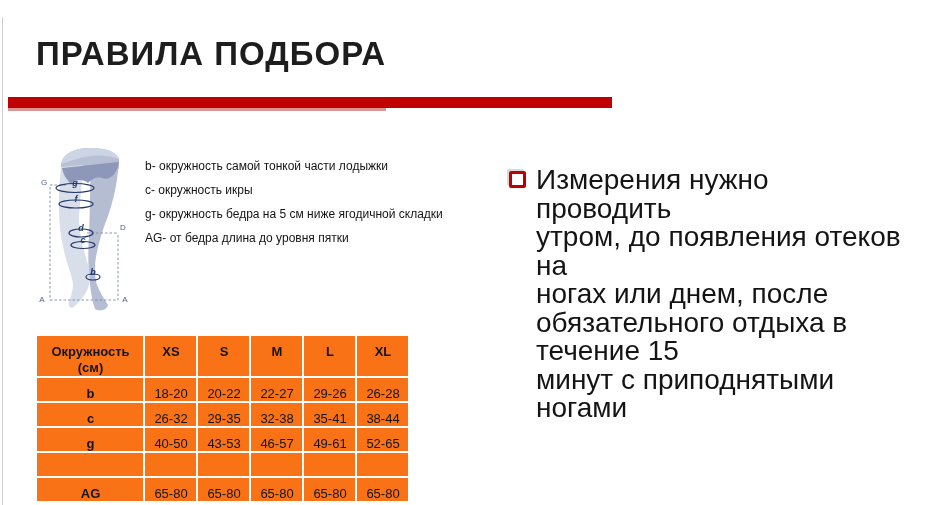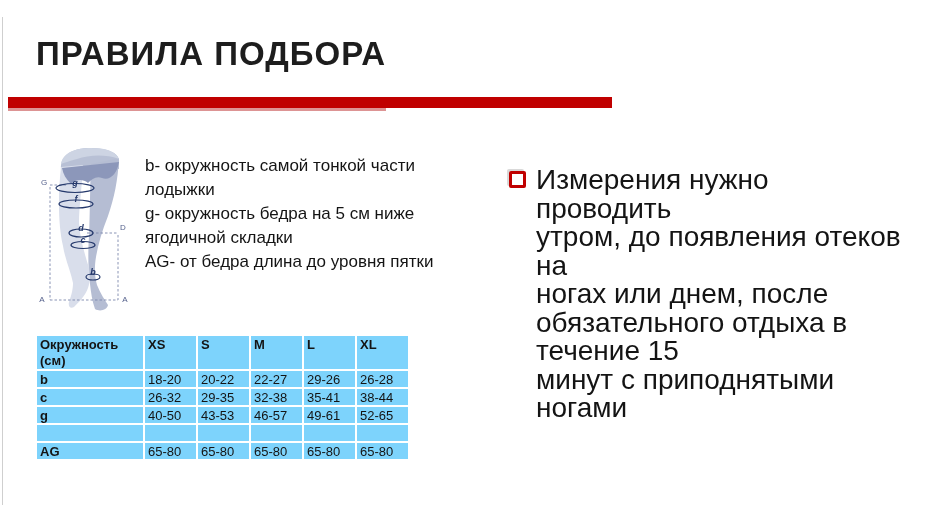--- a/index.html
+++ b/index.html
@@ -12,39 +12,39 @@
     position:absolute; left:36px; top:20px; margin:0;
     font-size:33px; line-height:34px; font-weight:bold; letter-spacing:1px; color:#1d1d1d;
   }
   .bar-thick { position:absolute; left:8px; top:80px; width:604px; height:11px; background:#c00000; }
   .bar-thin  { position:absolute; left:8px; top:91px; width:378px; height:3px;  background:#dd9494; }
 
   .diagram { position:absolute; left:35px; top:118px; width:112px; height:180px; }
 
   .legend {
     position:absolute; left:145px; top:137px; width:302px;
-    font-size:17px; line-height:24px; color:#141414;
+    font-size:12px; line-height:24px; color:#141414;
   }
 
   .note { position:absolute; left:509px; top:149px; width:400px; display:flex; align-items:flex-start; }
   .note-bullet {
     flex:none; width:11px; height:11px; margin-top:5px; margin-right:10px;
     border:3px solid #c00000; border-radius:2px;
     box-shadow:-2px -2px 0 #d9d9d9;
   }
   .note-text { font-size:28px; line-height:28.5px; color:#141414; }
 
   table.size-table {
     position:absolute; left:35px; top:317px;
     border-collapse:separate; border-spacing:2px;
     font-size:13px; table-layout:fixed;
   }
   table.size-table th, table.size-table td {
-    background:#7dd3fc; text-align:left; vertical-align:top;
-    padding:1px 2px 0 3px; line-height:15px; height:15px;
+    background:#f97316; text-align:center; vertical-align:top;
+    padding:8px 2px 0 3px; line-height:15px; height:15px;
     overflow:hidden; white-space:normal;
   }
   table.size-table thead th { height:16px; line-height:16px; }
   table.size-table th { font-weight:bold; }
   table.size-table td { font-weight:normal; }
   col.c-label { width:106px; }
   col.c-size  { width:51px; }
 
   svg text { font-family:"Liberation Sans", sans-serif; }
   .ring-letter { font-family:"Liberation Serif", serif; font-style:italic; font-weight:bold; }
@@ -102,20 +102,21 @@
     <g fill="#55618c" font-size="8" text-anchor="middle">
       <text x="9" y="50">G</text>
       <text x="88" y="95">D</text>
       <text x="7" y="167">A</text>
       <text x="90" y="167">A</text>
     </g>
   </svg>
 
   <div class="legend">
       <div>b- окружность самой тонкой части лодыжки</div>
+      <div>c- окружность икры</div>
       <div>g- окружность бедра на 5 см ниже ягодичной складки</div>
       <div>AG- от бедра длина до уровня пятки</div>
     </div>
 
   <div class="note">
     <span class="note-bullet"></span>
     <div class="note-text">
         <div>Измерения нужно проводить</div>
         <div>утром, до появления отеков на</div>
         <div>ногах или днем, после</div>

